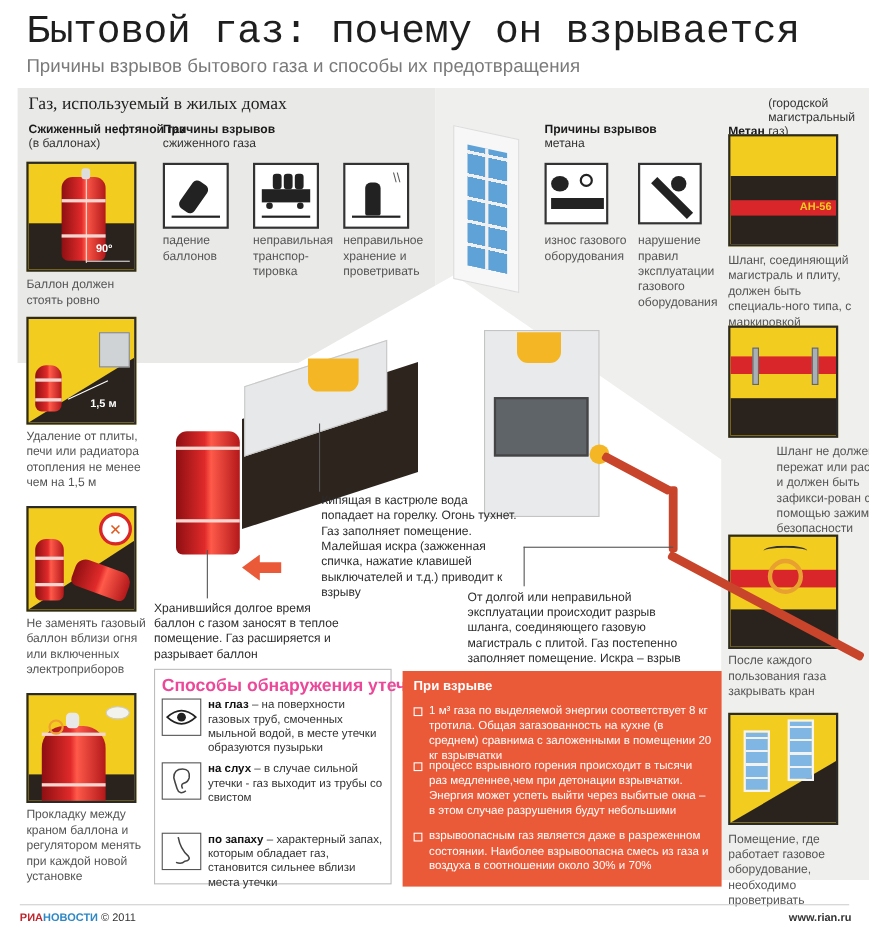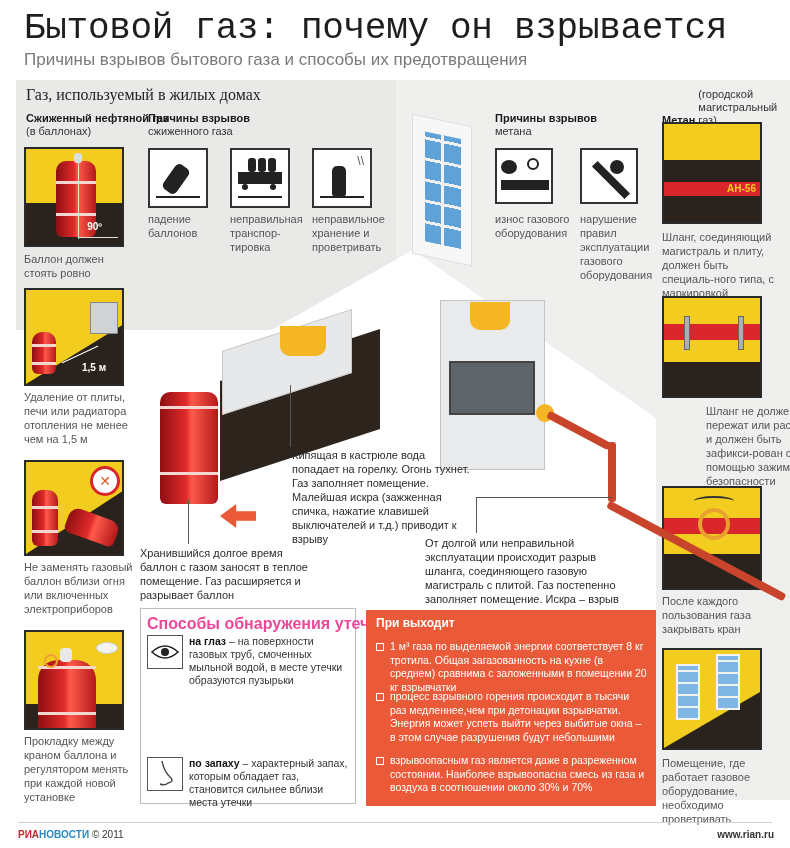--- a/index.html
+++ b/index.html
@@ -252,32 +252,40 @@
   <div class="dtitle">Способы обнаружения утечки газа</div>
   <div class="row" style="top:26px;height:56px;">
     <div class="ic">
       <svg width="28" height="16" viewBox="0 0 28 16">
           <path d="M1 8 Q14 -4 27 8 Q14 20 1 8Z" fill="none" stroke="#222" stroke-width="1.6"></path>
           <circle cx="14" cy="8" r="4" fill="#222"></circle>
         </svg>
     </div>
     <div class="txt"><b>на глаз</b><span> – на поверхности газовых труб, смоченных мыльной водой, в месте утечки образуются пузырьки</span></div>
   </div>
+  <div class="row" style="top:84px;height:50px;">
+    <div class="ic">
+      <svg width="20" height="26" viewBox="0 0 20 26">
+          <path d="M14 22 Q8 26 6 20 Q4 14 3 10 Q3 2 11 2 Q18 2 17 10 Q16 14 12 15 Q9 16 11 20" fill="none" stroke="#444" stroke-width="1.4"></path>
+        </svg>
+    </div>
+    <div class="txt"><b>на слух</b><span> – в случае сильной утечки - газ выходит из трубы со свистом</span></div>
+  </div>
   <div class="row" style="top:148px;height:44px;">
     <div class="ic">
       <svg width="22" height="28" viewBox="0 0 22 28">
           <path d="M8 1 Q10 12 17 18 Q20 22 14 23 Q11 26 6 24" fill="none" stroke="#444" stroke-width="1.4"></path>
         </svg>
     </div>
     <div class="txt"><b>по запаху</b><span> – характерный запах, которым обладает газ, становится сильнее вблизи места утечки</span></div>
   </div>
 </div>
 
 <div class="abs blast">
-  <div class="btitle">При выходит</div>
+  <div class="btitle">При взрыве</div>
   <div class="item" style="top:30px;"><span class="sq"></span><span>1 м³ газа по выделяемой энергии соответствует 8 кг тротила. Общая загазованность на кухне (в среднем) сравнима с заложенными в помещении 20 кг взрывчатки</span></div>
   <div class="item" style="top:80px;"><span class="sq"></span><span>процесс взрывного горения происходит в тысячи раз медленнее,чем при детонации взрывчатки. Энергия может успеть выйти через выбитые окна – в этом случае разрушения будут небольшими</span></div>
   <div class="item" style="top:144px;"><span class="sq"></span><span>взрывоопасным газ является даже в разреженном состоянии. Наиболее взрывоопасна смесь из газа и воздуха в соотношении около 30% и 70%</span></div>
 </div>
 
 <div class="abs footer-line"></div>
 <div class="abs brand">
   <span class="ria">РИА</span><span class="nov">НОВОСТИ</span><span class="cp"> © 2011</span>
 </div>
 <div class="abs site">www.rian.ru</div>

